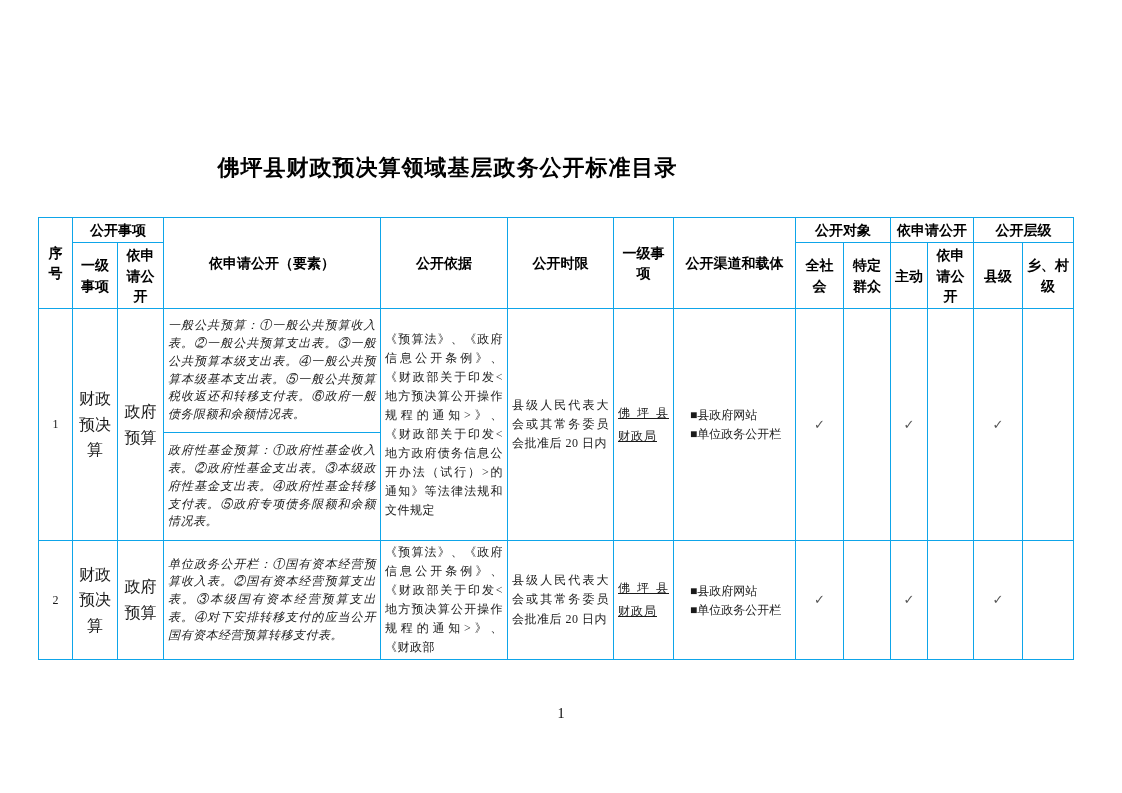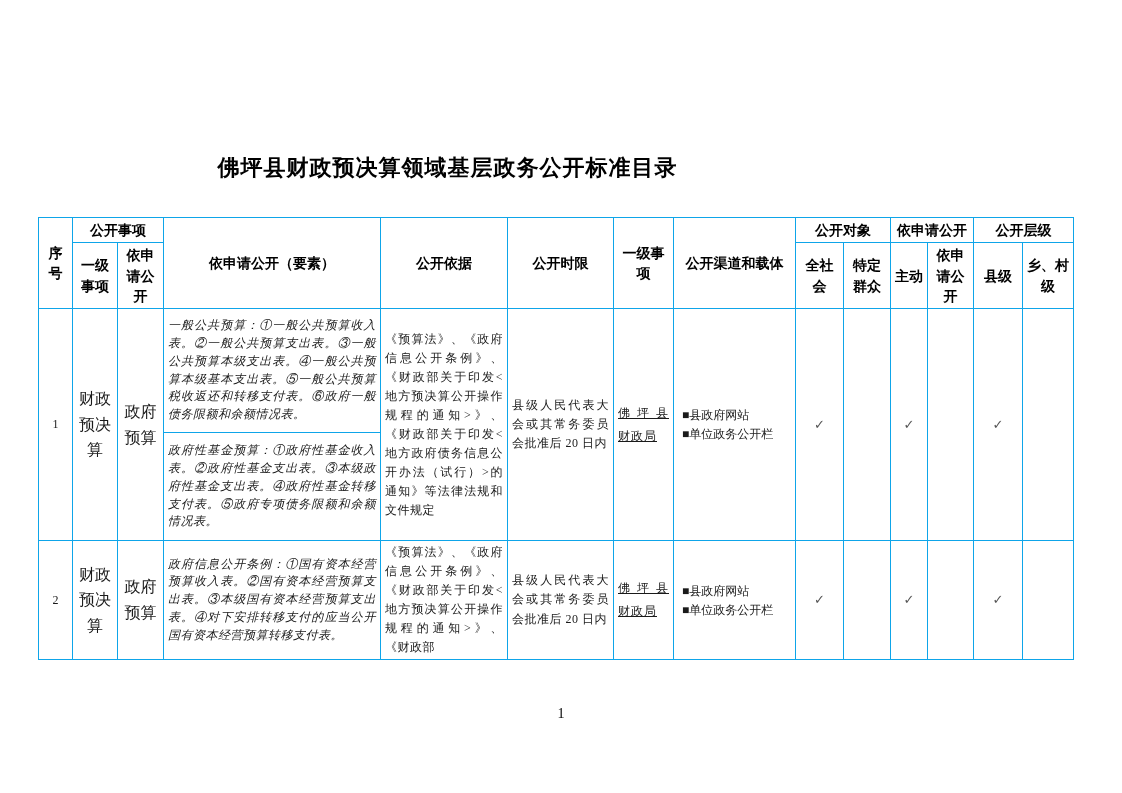--- a/index.html
+++ b/index.html
@@ -47,21 +47,21 @@
   }
   td.timelimit{
     font-size:12px;line-height:1.6;text-align:justify;
     padding:2px 8px;letter-spacing:0.5px;
   }
   td.subject{
     font-size:12px;line-height:1.9;text-align:justify;
     padding:2px 9px;letter-spacing:1px;text-decoration:underline;
   }
   td.channels{font-size:12px;padding:2px 8px;}
-  td.channels .ch-line{line-height:1.0;margin:7px 4px;text-align:left;white-space:nowrap;}
+  td.channels .ch-line{line-height:1.0;margin:7px 12px;text-align:left;white-space:nowrap;}
   td.check{text-align:center;font-size:13px;color:#555;}
   .page-number{
     position:absolute;top:706px;left:0;width:1122px;
     text-align:center;font-size:14px;color:#000;
     font-family:"Liberation Serif","DejaVu Serif",serif;
   }
 </style>
 </head>
 <body>
 
@@ -129,21 +129,21 @@
     <td rowspan="2" class="check"></td>
   </tr>
   <tr class="row1b">
     <td class="content">政府性基金预算：①政府性基金收入表。②政府性基金支出表。③本级政府性基金支出表。④政府性基金转移支付表。⑤政府专项债务限额和余额情况表。</td>
   </tr>
 
   <tr class="row2">
     <td class="center">2</td>
     <td class="small-center">财政预决算</td>
     <td class="small-center">政府预算</td>
-    <td class="content">政府信息公开条例：①国有资本经营预算收入表。②国有资本经营预算支出表。③本级国有资本经营预算支出表。④对下安排转移支付的应当公开国有资本经营预算转移支付表。</td>
+    <td class="content">单位政务公开栏：①国有资本经营预算收入表。②国有资本经营预算支出表。③本级国有资本经营预算支出表。④对下安排转移支付的应当公开国有资本经营预算转移支付表。</td>
     <td class="basis">《预算法》、《政府信息公开条例》、《财政部关于印发&lt;地方预决算公开操作规程的通知&gt;》、《财政部</td>
     <td class="timelimit">县级人民代表大会或其常务委员会批准后 20 日内</td>
     <td class="subject">佛坪县财政局</td>
     <td class="channels">
       <div class="ch-line">■县政府网站</div>
       <div class="ch-line">■单位政务公开栏</div>
     </td>
     <td class="check">✓</td>
     <td class="check"></td>
     <td class="check">✓</td>

